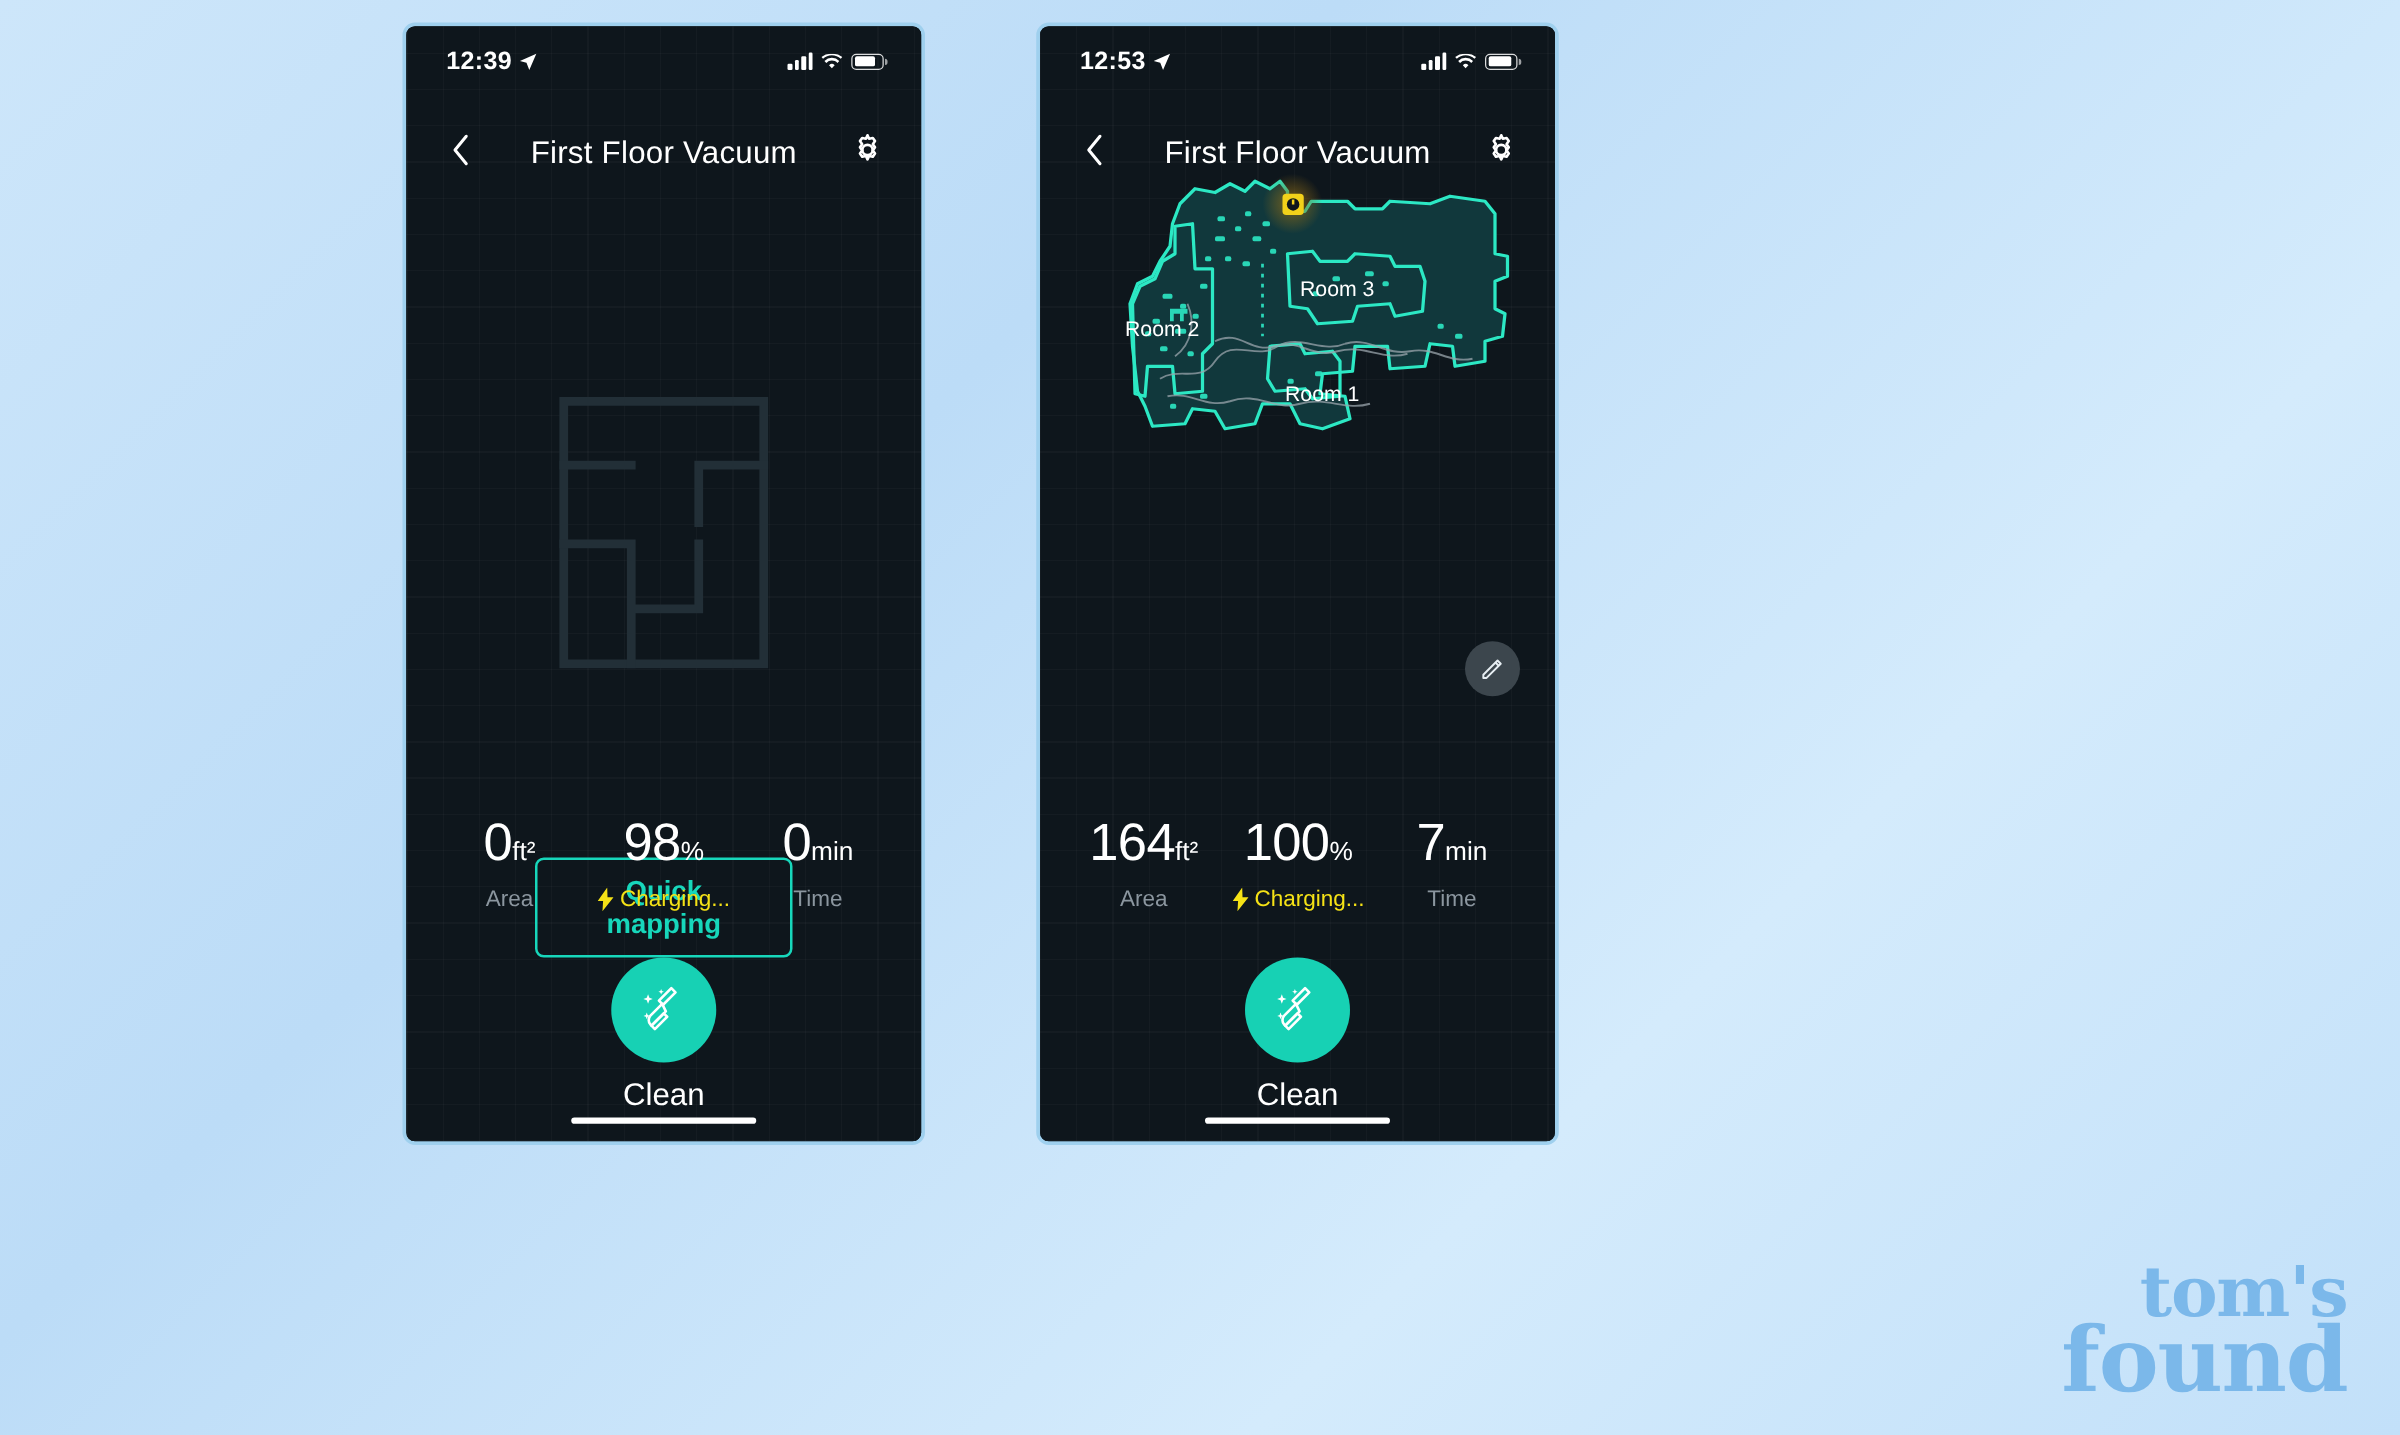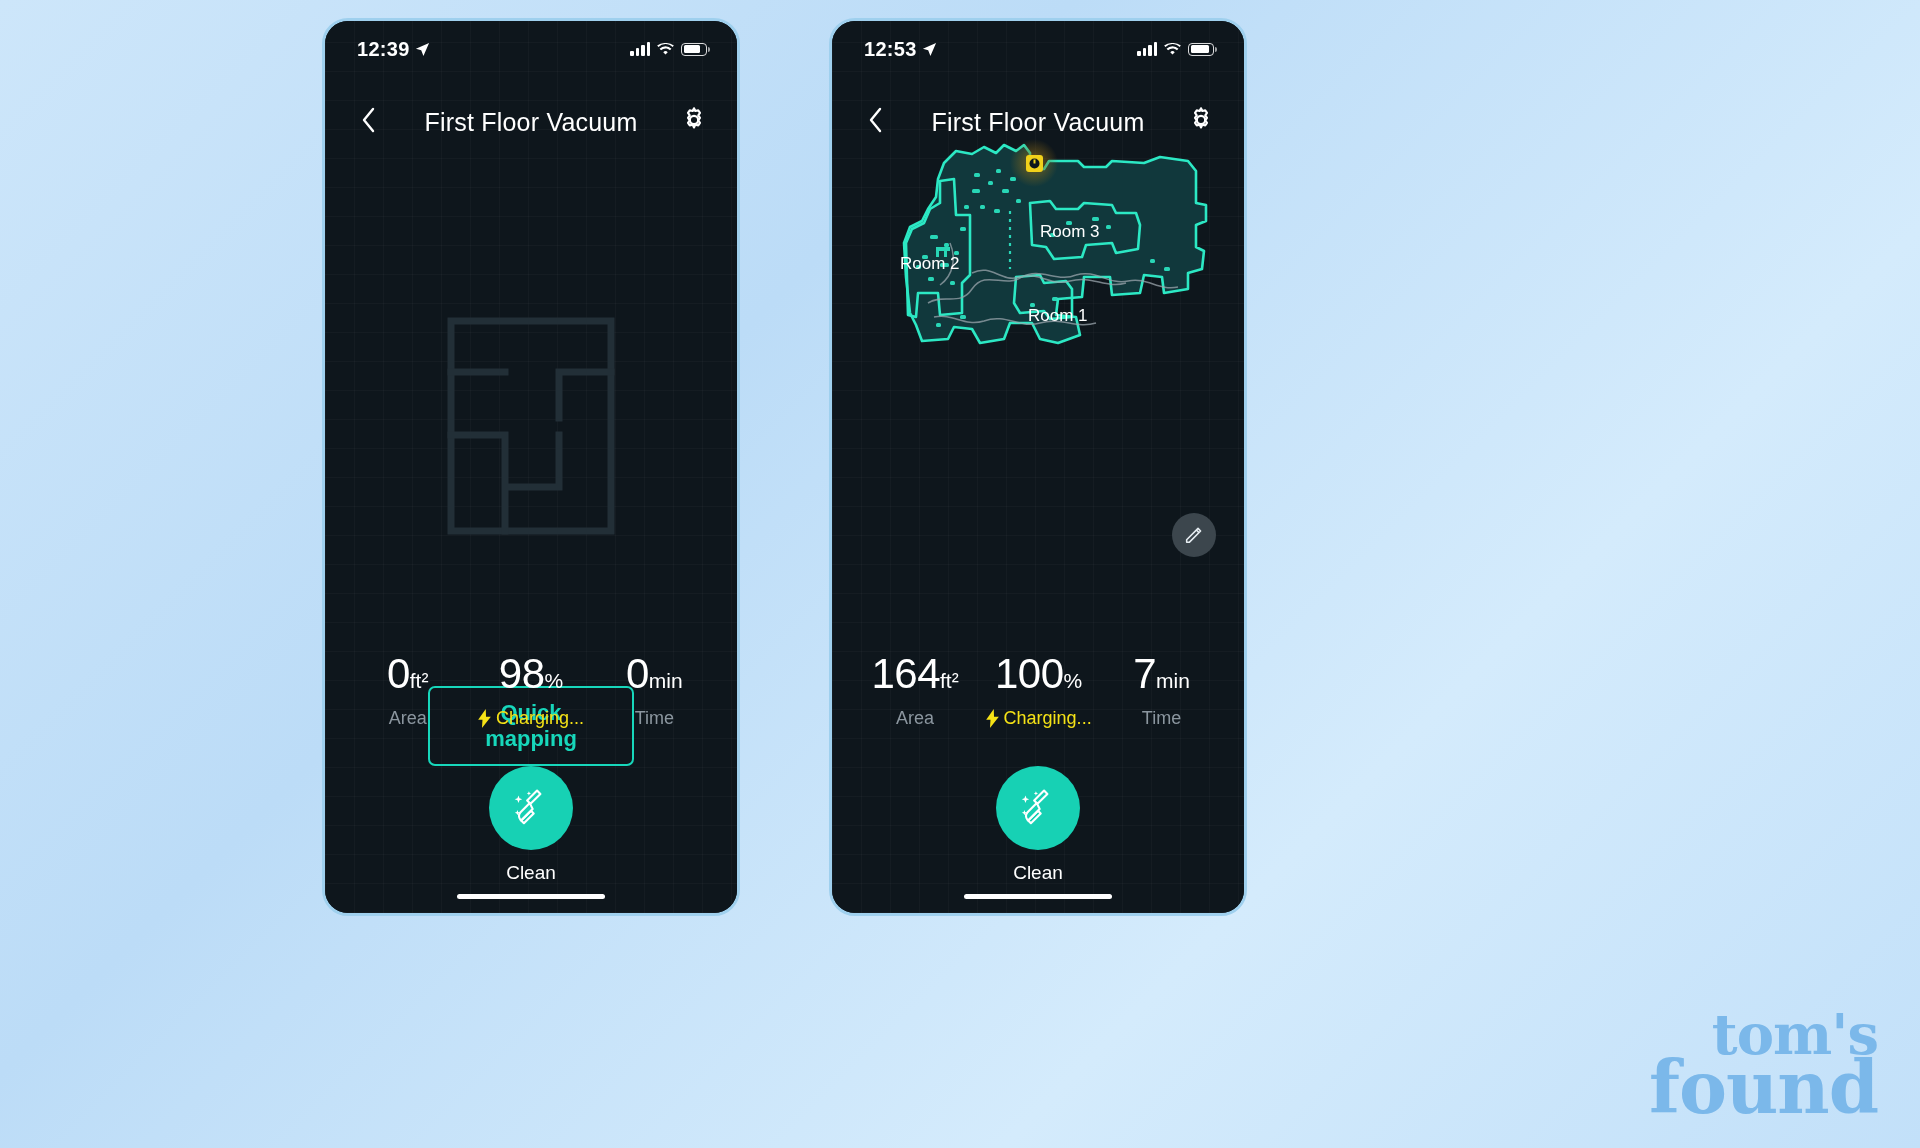--- a/index.html
+++ b/index.html
@@ -13,21 +13,21 @@
     position: relative;
   }
 
   
   .phone {
     position: absolute;
     top: 18px;
     width: 418px;
     height: 898px;
     background: #0d1419;
-    border-radius: 26px;
+    border-radius: 10px;
     border: 3px solid #9fd0ee;
     overflow: hidden;
   }
   #phone-left  { left: 322px; }
   #phone-right { left: 829px; }
 
   .screen {
     position: absolute;
     inset: 0;
     background:
@@ -205,21 +205,21 @@
     width: 84px; height: 84px;
     border-radius: 50%;
     background: #17d1b4;
     margin: 0 auto;
     display: flex; align-items: center; justify-content: center;
     cursor: pointer;
   }
   .clean-lbl {
     margin-top: 12px;
     color: #fff;
-    font-size: 19px;
+    font-size: 25px;
   }
 
   
   .home-ind {
     position: absolute;
     left: 50%; bottom: 14px;
     transform: translateX(-50%);
     width: 148px; height: 5px;
     background: #fff;
     border-radius: 3px;

